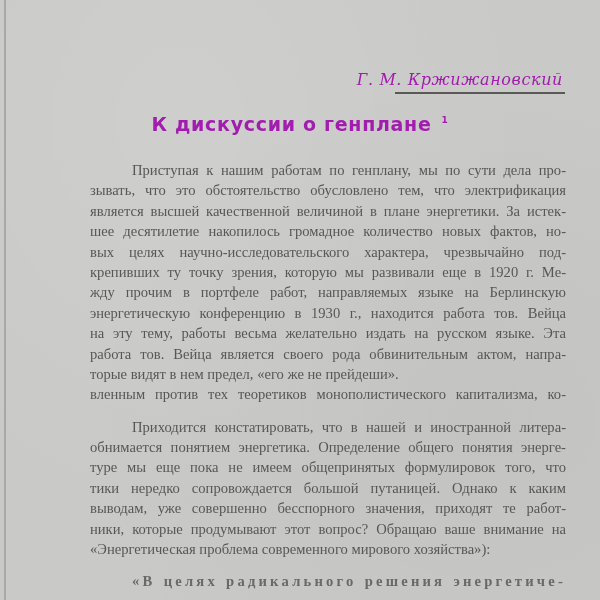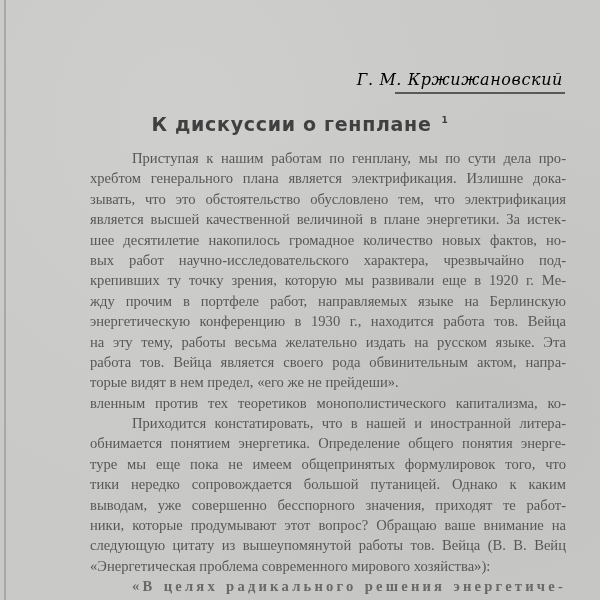--- a/index.html
+++ b/index.html
@@ -32,41 +32,41 @@
     }
     .author {
       position: absolute;
       left: 280px;
       width: 283px;
       top: 70px;
       text-align: right;
       font-style: italic;
       font-size: 16px;
       letter-spacing: 0.6px;
-      color: #000000;
+      color: #a21caf;
       font-family: "DejaVu Serif", serif;
     }
     .author-rule {
       position: absolute;
       left: 395px;
       top: 92px;
       width: 170px;
       height: 2px;
       background: #5a5958;
     }
     .title {
       position: absolute;
       left: 0;
       width: 600px;
       top: 113px;
       text-align: center;
       font-weight: bold;
       font-size: 19px;
       letter-spacing: 0.7px;
-      color: #404040;
+      color: #a21caf;
       font-family: "DejaVu Sans", sans-serif;
     }
     .title sup {
       font-size: 9px;
       vertical-align: top;
       position: relative;
       top: 2px;
       margin-left: 10px;
     }
     .body-text {
@@ -85,20 +85,21 @@
       text-align: justify;
       text-align-last: justify;
       height: 20.4px;
       overflow: hidden;
     }
     .line.last {
       text-align-last: left;
     }
     .line.indent {
       padding-left: 42px;
+      margin-top: 12px;
     }
     .spaced {
       letter-spacing: 3.2px;
       font-weight: bold;
       color: #6a6968;
     }
   </style>
 </head>
 <body>
 
@@ -106,39 +107,37 @@
 <div class="page-edge"></div>
 
 <div class="author">Г. М. Кржижановский</div>
 <div class="author-rule"></div>
 
 <div class="title"><span>К дискуссии о генплане</span><sup>1</sup></div>
 
 <div class="body-text" id="body-text">
     <div>
       <span class="line indent">Приступая к нашим работам по генплану, мы по сути дела про-</span>
-      <span class="line">хребтом генерального плана является электрификация. Излишне дока-</span>
       <span class="line">зывать, что это обстоятельство обусловлено тем, что электрификация</span>
       <span class="line">является высшей качественной величиной в плане энергетики. За истек-</span>
       <span class="line">шее десятилетие накопилось громадное количество новых фактов, но-</span>
-      <span class="line">вых работ научно-исследовательского характера, чрезвычайно под-</span>
+      <span class="line">вых целях научно-исследовательского характера, чрезвычайно под-</span>
       <span class="line">крепивших ту точку зрения, которую мы развивали еще в 1920 г. Ме-</span>
       <span class="line">жду прочим в портфеле работ, направляемых языке на Берлинскую</span>
       <span class="line">энергетическую конференцию в 1930 г., находится работа тов. Вейца</span>
       <span class="line">на эту тему, работы весьма желательно издать на русском языке. Эта</span>
       <span class="line">работа тов. Вейца является своего рода обвинительным актом, напра-</span>
       <span class="line last">торые видят в нем предел, «его же не прейдеши».</span>
       <span class="line">вленным против тех теоретиков монополистического капитализма, ко-</span>
     </div>
     <div>
       <span class="line indent">Приходится констатировать, что в нашей и иностранной литера-</span>
       <span class="line">обнимается понятием энергетика. Определение общего понятия энерге-</span>
       <span class="line">туре мы еще пока не имеем общепринятых формулировок того, что</span>
       <span class="line">тики нередко сопровождается большой путаницей. Однако к каким</span>
       <span class="line">выводам, уже совершенно бесспорного значения, приходят те работ-</span>
       <span class="line">ники, которые продумывают этот вопрос? Обращаю ваше внимание на</span>
-      <span class="line">следующую цитату из вышеупомянутой работы тов. Вейца (В. В. Вейц</span>
       <span class="line last">«Энергетическая проблема современного мирового хозяйства»):</span>
     </div>
     <div>
       <span class="line indent spaced">«В целях радикального решения энергетиче-</span>
     </div>
   </div>
 
 </body></html>

